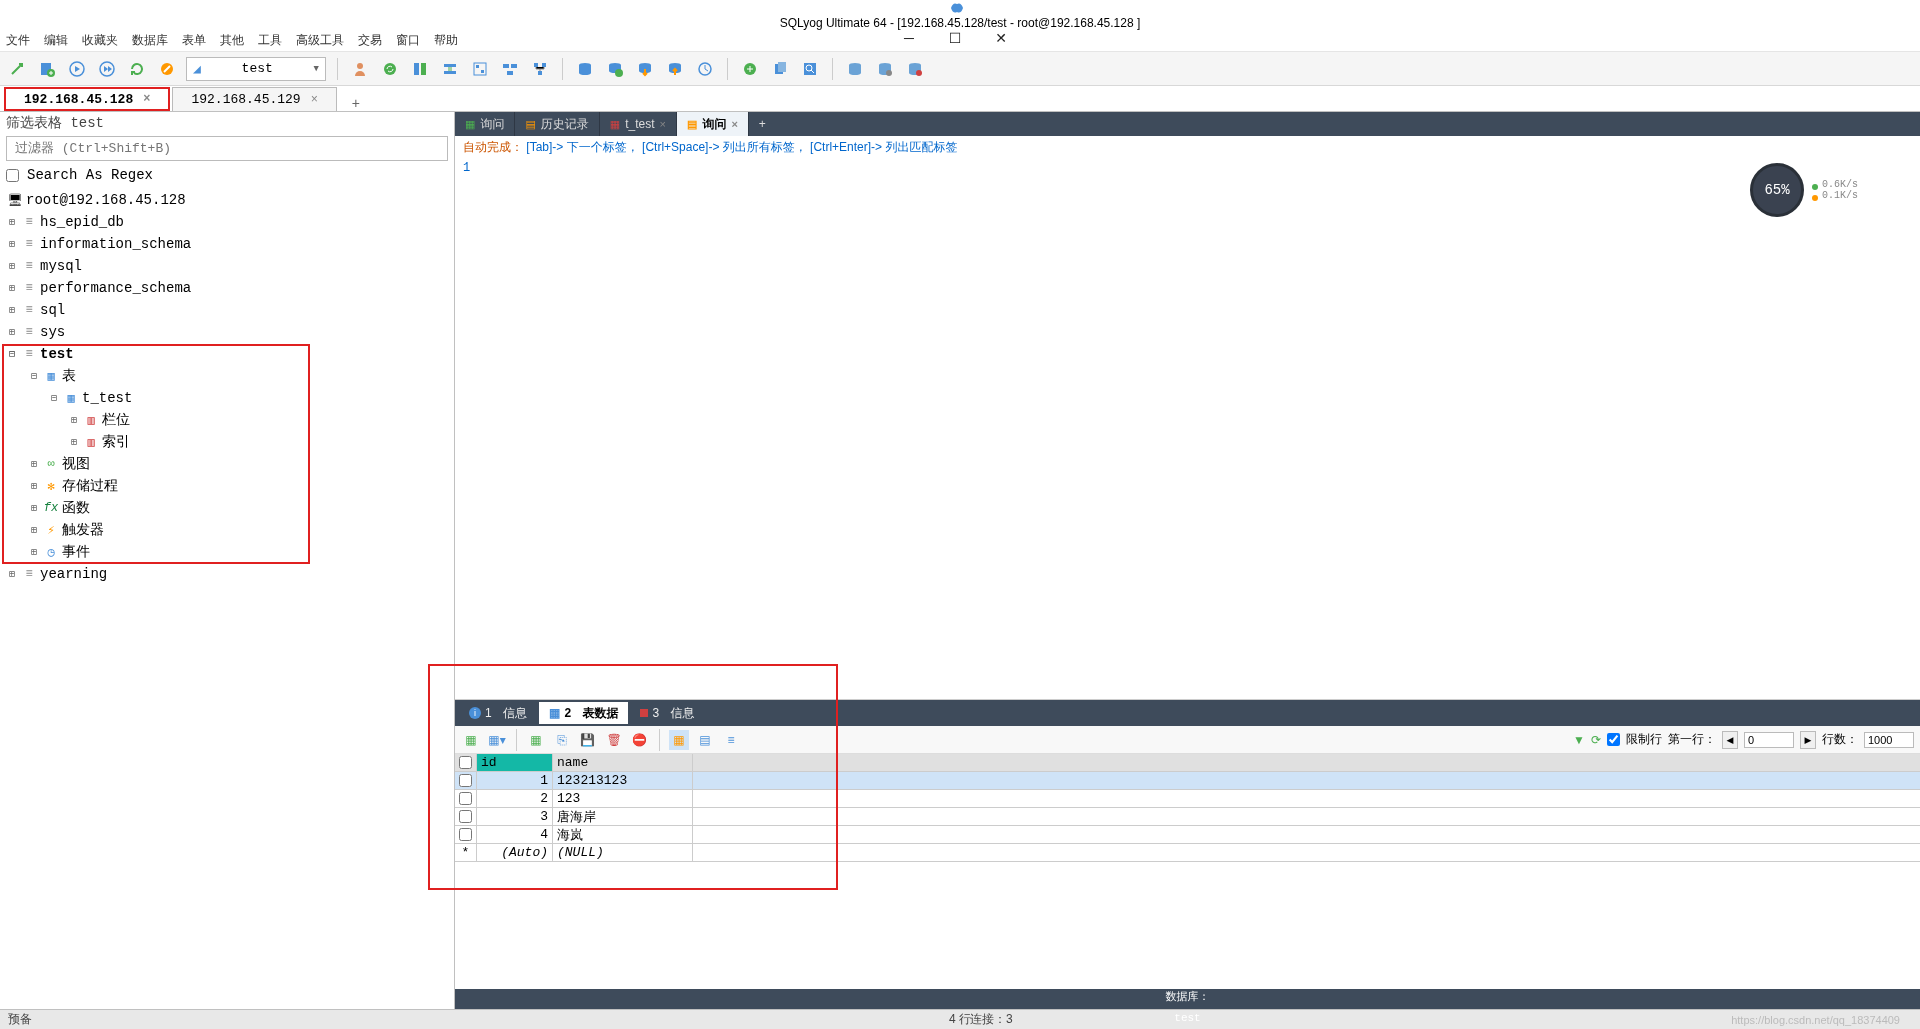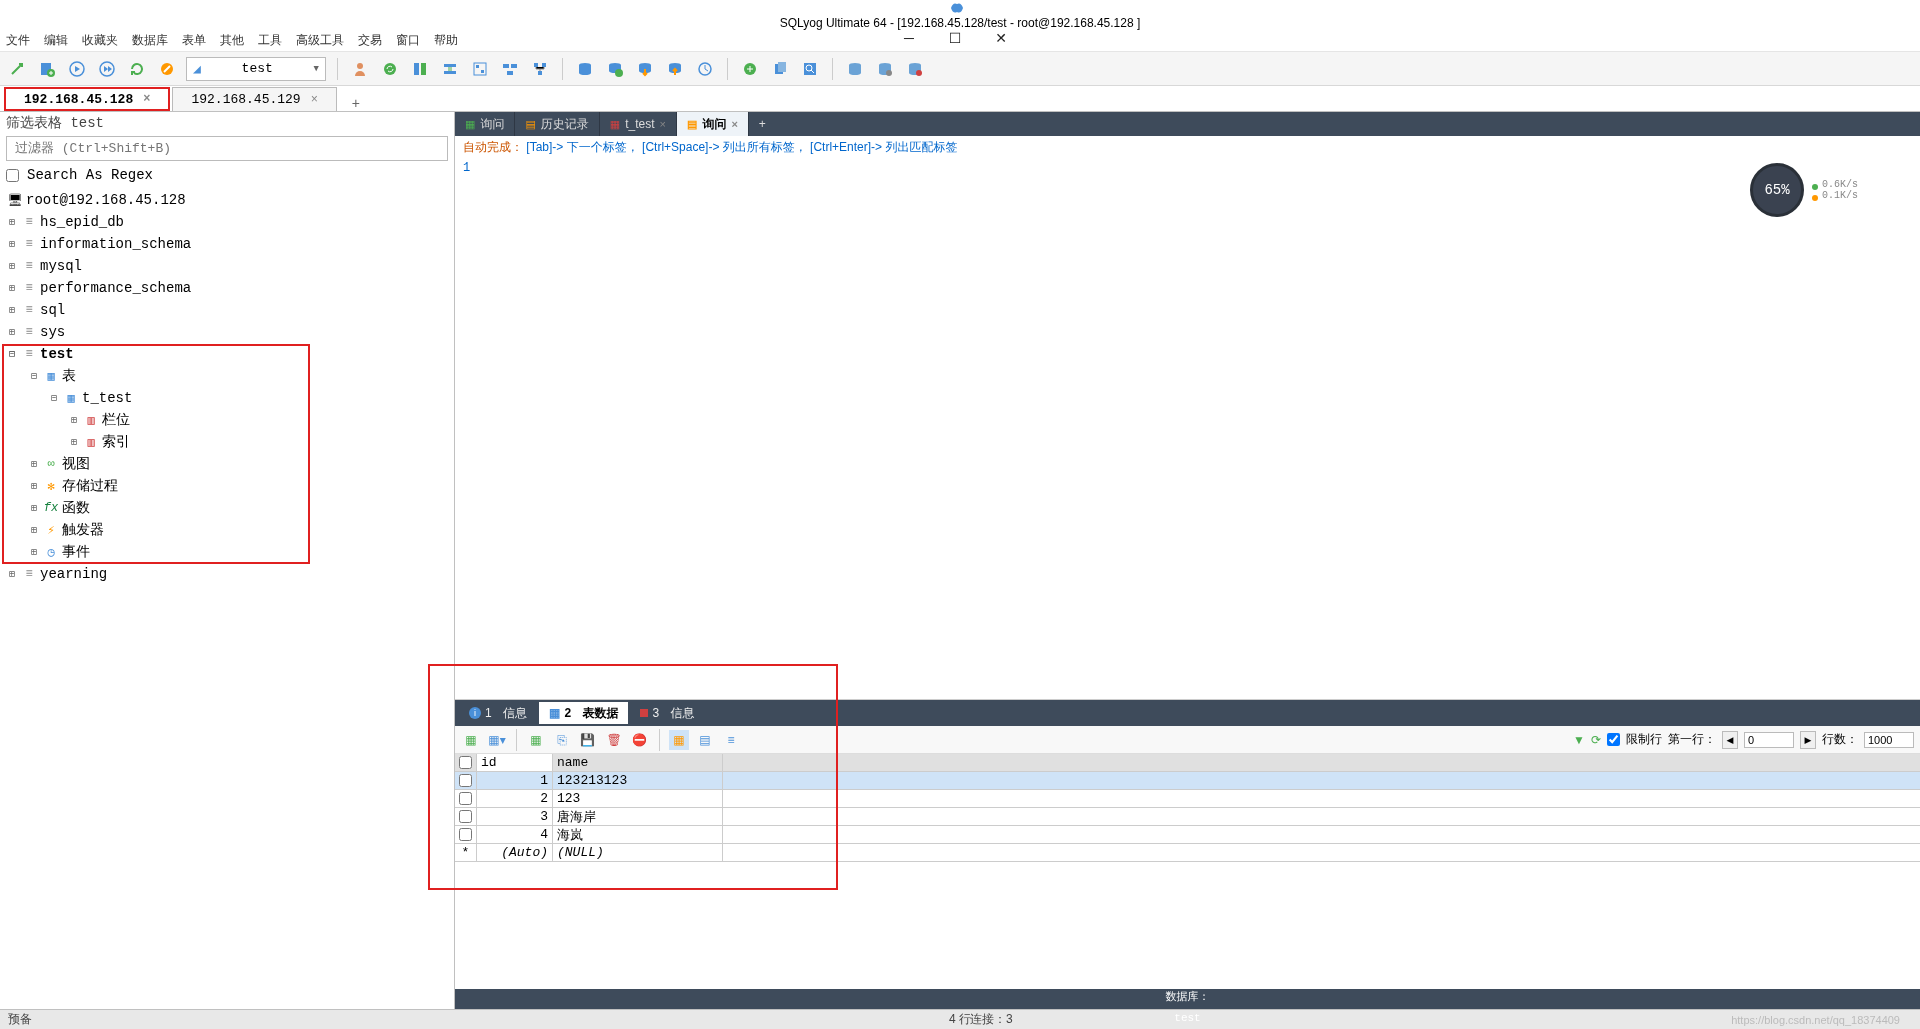--- a/index.html
+++ b/index.html
@@ -80,23 +80,23 @@
 .rtb-btn { width: 20px; height: 20px; display: inline-flex; align-items: center; justify-content: center; font-size: 12px; }
 .rtb-right { margin-left: auto; display: flex; align-items: center; gap: 6px; font-size: 12px; }
 .rtb-right input[type="text"] { width: 50px; border: 1px solid #bbb; padding: 1px 3px; font-size: 11px; }
 .rtb-right .spin-btn { width: 16px; height: 18px; border: 1px solid #bbb; background: #f0f0f0; display: inline-flex; align-items: center; justify-content: center; font-size: 9px; }
 
 .data-grid { font-family: "Courier New", monospace; font-size: 13px; }
 .grid-row { display: flex; height: 18px; border-bottom: 1px solid #ccc; }
 .grid-cell { border-right: 1px solid #ccc; padding: 0 4px; display: flex; align-items: center; }
 .c-chk { width: 22px; justify-content: center; }
 .c-id { width: 76px; justify-content: flex-end; }
-.c-name { width: 170px; }
+.c-name { width: 140px; }
 .grid-hdr { background: #e0e0e0; }
-.grid-hdr .c-id { background: #ffffff; justify-content: flex-start; }
+.grid-hdr .c-id { background: #14b8a6; justify-content: flex-start; }
 .row-sel { background: #cfe3f7; }
 .italic { font-style: italic; }
 
 
 .result-status { height: 20px; background: #3e4b5b; color: #fff; font-size: 11px; display: flex; align-items: center; padding: 0 8px; gap: 8px; font-family: "Courier New", monospace; margin-top: auto; flex-direction: column; }
 
 
 .statusbar { height: 20px; background: #e8e8e8; border-top: 1px solid #c0c0c0; display: flex; align-items: center; font-size: 12px; color: #444; padding: 0 8px; }
 .statusbar .sb-center { position: absolute; left: 50%; transform: translateX(-50%); }
 .statusbar .sb-right { position: absolute; left: 970px; }

